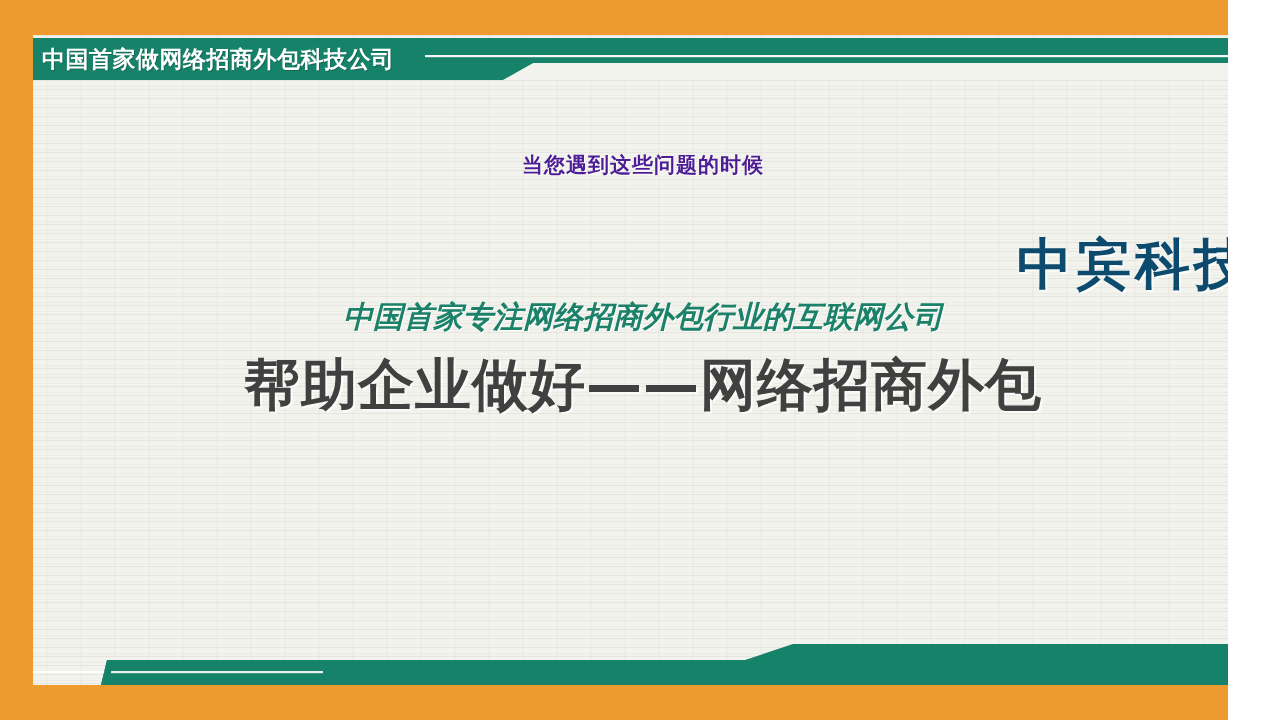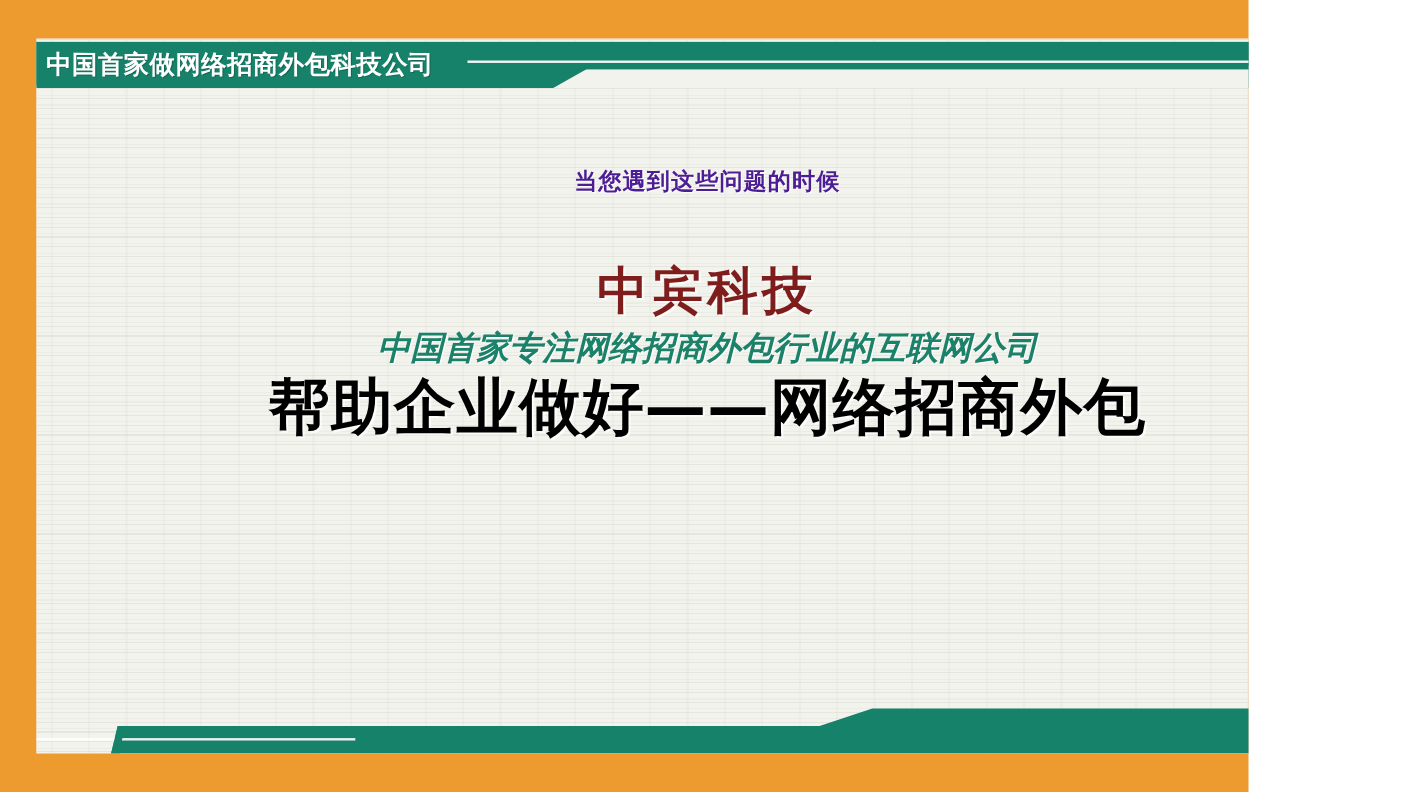--- a/index.html
+++ b/index.html
@@ -7,21 +7,21 @@
     margin: 0;
     padding: 0;
     width: 1280px;
     height: 720px;
     overflow: hidden;
     font-family: "DejaVu Sans", "Liberation Sans", sans-serif;
   }
 
   #slide {
     position: relative;
-    width: 1135px;
+    width: 1228px;
     height: 720px;
     background: #ED9A2E;
     overflow: hidden;
   }
 
   
   #paper {
     position: absolute;
     left: 33px;
     top: 35px;
@@ -126,47 +126,48 @@
     color: #4c1d95;
     font-size: 21px;
     font-weight: bold;
     letter-spacing: 1px;
     line-height: 30px;
     margin: 0 0 50px 0;
     text-shadow: 1px 1px 0 rgba(255,255,255,0.9);
   }
 
   .brand {
-    color: #7f1d1d;
-    font-size: 46px;
+    color: #0c4a6e;
+    font-size: 55px;
     font-weight: bold;
     letter-spacing: 4px;
     line-height: 68px;
     margin: 0;
     text-shadow: 2px 2px 0 rgba(255,255,255,0.75);
+    text-align: right;
   }
 
   .tagline {
     color: #1B8169;
     font-size: 30px;
     font-weight: bold;
     letter-spacing: 0px;
     line-height: 38px;
     margin: 0;
     text-shadow: 1px 1px 0 rgba(255,255,255,0.9);
     font-style: italic;
   }
 
   .headline {
-    color: #000000;
+    color: #404040;
     font-size: 56px;
     font-weight: bold;
     letter-spacing: 1px;
     line-height: 66px;
-    margin: 2px 0 0 0;
+    margin: 16px 0 0 0;
     white-space: nowrap;
     text-shadow: 2px 2px 0 rgba(255,255,255,0.7);
   }
 </style>
 </head>
 <body>
 
 <div id="slide">
 
   <div id="paper"></div>

